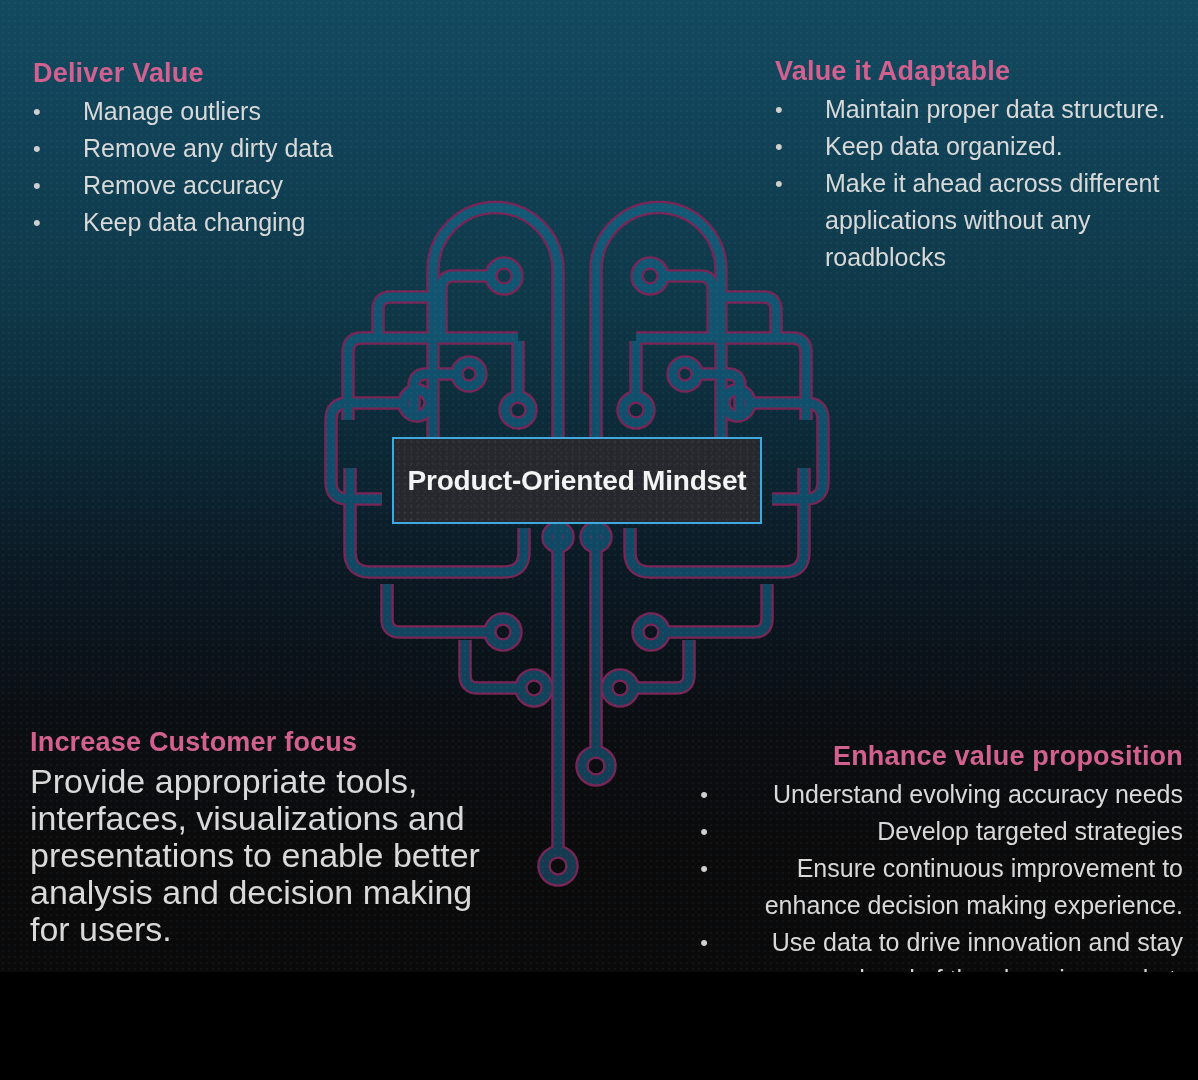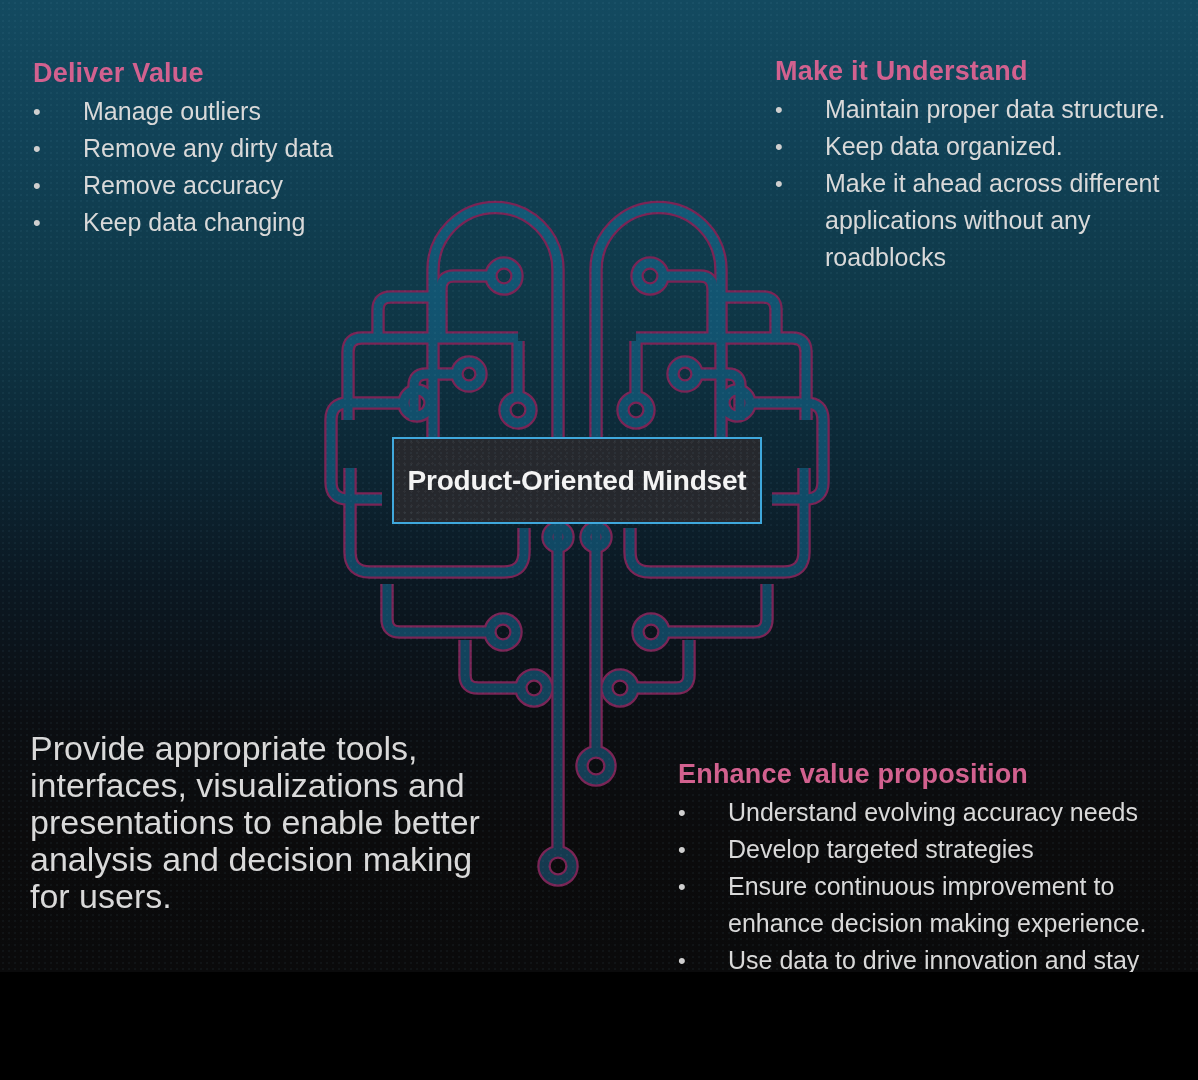--- a/index.html
+++ b/index.html
@@ -44,21 +44,21 @@
     background-size:7px 7px;
   }
   .center-box-title {
     color:#f4f4f4; font-size:28px; font-weight:700; letter-spacing:-0.2px;
     white-space:nowrap;
   }
 
   .tl { left:33px;  top:57px;  width:420px; }
   .tr { left:775px; top:55px;  width:392px; }
   .bl { left:30px;  top:726px; width:475px; }
-  .br { left:678px; top:758px; width:505px; }
+  .br { left:678px; top:740px; width:505px;text-align:right; }
   .bl .paragraph { margin-top:4px; }
 </style>
 </head>
 <body>
 
 <div id="canvas">
 
   <svg class="brain-svg" width="1198" height="1080" viewBox="0 0 1198 1080">
     <defs>
       <linearGradient id="wg" x1="0" y1="200" x2="0" y2="900" gradientUnits="userSpaceOnUse">
@@ -136,38 +136,39 @@
           <span class="bullet-text">Remove accuracy</span>
         </div>
         <div class="bullet-item">
           <span class="bullet-dot">•</span>
           <span class="bullet-text">Keep data changing</span>
         </div>
       </div>
   </div>
 
   <div class="text-block tr">
-    <h2 class="heading">Make it Understand</h2>
+    <h2 class="heading">Value it Adaptable</h2>
     <div class="bullets">
         <div class="bullet-item">
           <span class="bullet-dot">•</span>
           <span class="bullet-text">Maintain proper data structure.</span>
         </div>
         <div class="bullet-item">
           <span class="bullet-dot">•</span>
           <span class="bullet-text">Keep data organized.</span>
         </div>
         <div class="bullet-item">
           <span class="bullet-dot">•</span>
           <span class="bullet-text">Make it ahead across different applications without any roadblocks</span>
         </div>
       </div>
   </div>
 
   <div class="text-block bl">
+    <h2 class="heading">Increase Customer focus</h2>
     <p class="paragraph">Provide appropriate tools, interfaces, visualizations and presentations to enable better analysis and decision making for users.</p>
   </div>
 
   <div class="text-block br">
     <h2 class="heading">Enhance value proposition</h2>
     <div class="bullets">
         <div class="bullet-item">
           <span class="bullet-dot">•</span>
           <span class="bullet-text">Understand evolving accuracy needs</span>
         </div>

